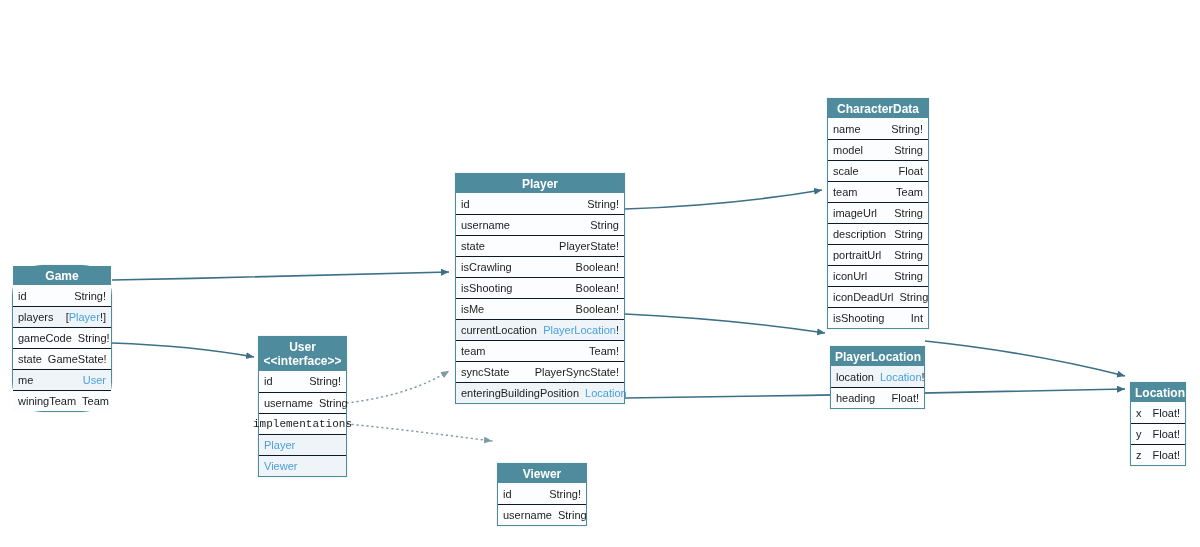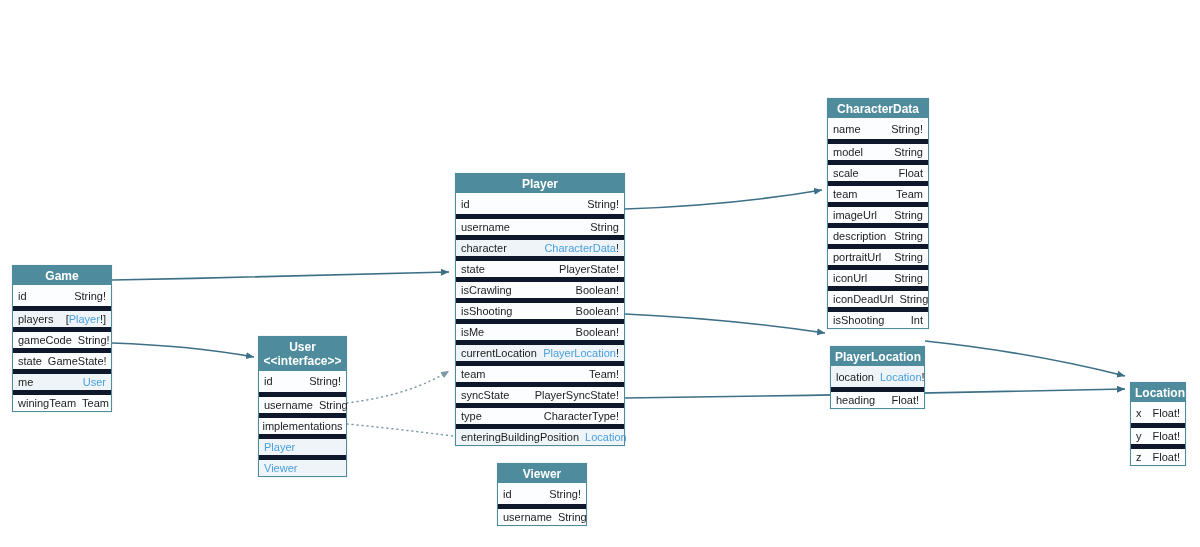--- a/index.html
+++ b/index.html
@@ -7,25 +7,25 @@
           font-family:"Liberation Sans",sans-serif;}
   svg.edges{position:absolute;left:0;top:0;width:1200px;height:547px;}
   .entity{position:absolute;border:1px solid #4e8c9d;background:#fbfdfe;box-sizing:border-box;
           box-shadow:0 0 0 0.5px rgba(78,140,157,.15);margin-top:36px;}
   .hdr{background:#4e8c9d;color:#ffffff;text-align:center;font-weight:bold;font-size:12px;
        line-height:1.2;padding:3px 4px 2px 4px;cursor:default;}
   .hdr .sub{display:block;font-size:12px;font-weight:bold;letter-spacing:0;}
   .hdr .sub:empty{display:none;}
   .rows{display:block;}
   .row{display:flex;justify-content:space-between;align-items:center;height:21px;
-       padding:0 5px;border-top:5px solid #0f172a;font-size:11px;color:#1c1c1c;
+       padding:0 5px;border-top:1px solid #0f172a;font-size:11px;color:#1c1c1c;
        white-space:nowrap;box-sizing:border-box;gap:6px;background:#fbfdfe;}
   .rows .row:first-child{border-top:none;}
   .row.hl{background:#eef4f7;}
-  .row.center{justify-content:center;}
+  .row.center{justify-content:center;font-family:Liberation Mono, monospace;}
   .fname{flex:0 0 auto;}
   .ftype{flex:0 0 auto;margin-left:auto;}
   .tlink{color:#4aa0e0;}
 </style>
 </head>
 <body>
 
 <div class="canvas">
 
   <svg class="edges" viewBox="0 0 1200 547" xmlns="http://www.w3.org/2000/svg">
@@ -40,21 +40,21 @@
     <path d="M112,280 C230,278 360,274 449,272" fill="none" stroke="#3d7086" stroke-width="1.6" marker-end="url(#ah)"></path>
     <path d="M112,343 C170,345 215,350 254,357" fill="none" stroke="#3d7086" stroke-width="1.6" marker-end="url(#ah)"></path>
     <path d="M347,403 C395,397 426,385 449,371" fill="none" stroke="#7d9aa6" stroke-width="1.5" stroke-dasharray="1 4" stroke-linecap="round" marker-end="url(#ahd)"></path>
     <path d="M347,424 C400,429 452,436 492,441" fill="none" stroke="#7d9aa6" stroke-width="1.5" stroke-dasharray="1 4" stroke-linecap="round" marker-end="url(#ahd)"></path>
     <path d="M625,209 C710,206 775,198 822,190" fill="none" stroke="#3d7086" stroke-width="1.6" marker-end="url(#ah)"></path>
     <path d="M625,314 C710,318 778,326 825,333" fill="none" stroke="#3d7086" stroke-width="1.6" marker-end="url(#ah)"></path>
     <path d="M625,398 C790,396 1010,392 1125,389" fill="none" stroke="#3d7086" stroke-width="1.6" marker-end="url(#ah)"></path>
     <path d="M925,341 C1010,350 1078,364 1125,376" fill="none" stroke="#3d7086" stroke-width="1.6" marker-end="url(#ah)"></path>
   </svg>
 
-  <div class="entity" style="left:12px;top:229px;width:100px;">
+  <div class="entity" style="left:12px;top:229px;width:100px;border-radius:30px;">
     <div class="hdr">
       <span>Game</span>
       
     </div>
     <div class="rows">
         <div class="row">
           <span class="fname">id</span>
           <span class="ftype"><span>String!</span></span>
         </div>
         <div class="row hl">
@@ -113,24 +113,20 @@
     </div>
     <div class="rows">
         <div class="row">
           <span class="fname">id</span>
           <span class="ftype"><span>String!</span></span>
         </div>
         <div class="row">
           <span class="fname">username</span>
           <span class="ftype"><span>String</span></span>
         </div>
-        <div class="row hl">
-          <span class="fname">character</span>
-          <span class="ftype"><span class="tlink">CharacterData</span><span>!</span></span>
-        </div>
         <div class="row">
           <span class="fname">state</span>
           <span class="ftype"><span>PlayerState!</span></span>
         </div>
         <div class="row">
           <span class="fname">isCrawling</span>
           <span class="ftype"><span>Boolean!</span></span>
         </div>
         <div class="row">
           <span class="fname">isShooting</span>
@@ -145,24 +141,20 @@
           <span class="ftype"><span class="tlink">PlayerLocation</span><span>!</span></span>
         </div>
         <div class="row">
           <span class="fname">team</span>
           <span class="ftype"><span>Team!</span></span>
         </div>
         <div class="row">
           <span class="fname">syncState</span>
           <span class="ftype"><span>PlayerSyncState!</span></span>
         </div>
-        <div class="row">
-          <span class="fname">type</span>
-          <span class="ftype"><span>CharacterType!</span></span>
-        </div>
         <div class="row hl">
           <span class="fname">enteringBuildingPosition</span>
           <span class="ftype"><span class="tlink">Location</span></span>
         </div>
       </div>
   </div>
 
   <div class="entity" style="left:827px;top:62px;width:102px;">
     <div class="hdr">
       <span>CharacterData</span>

